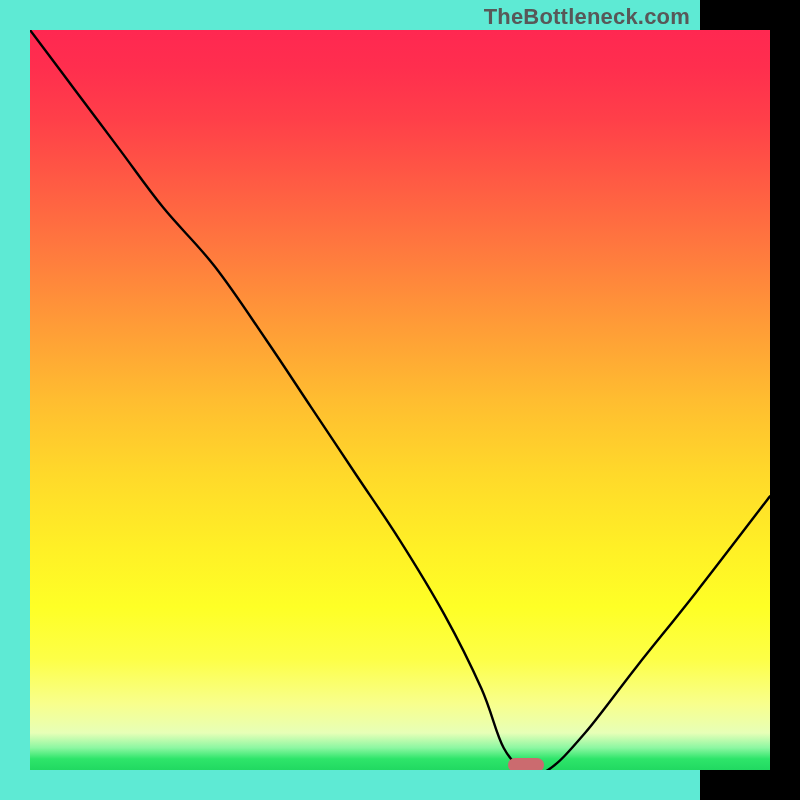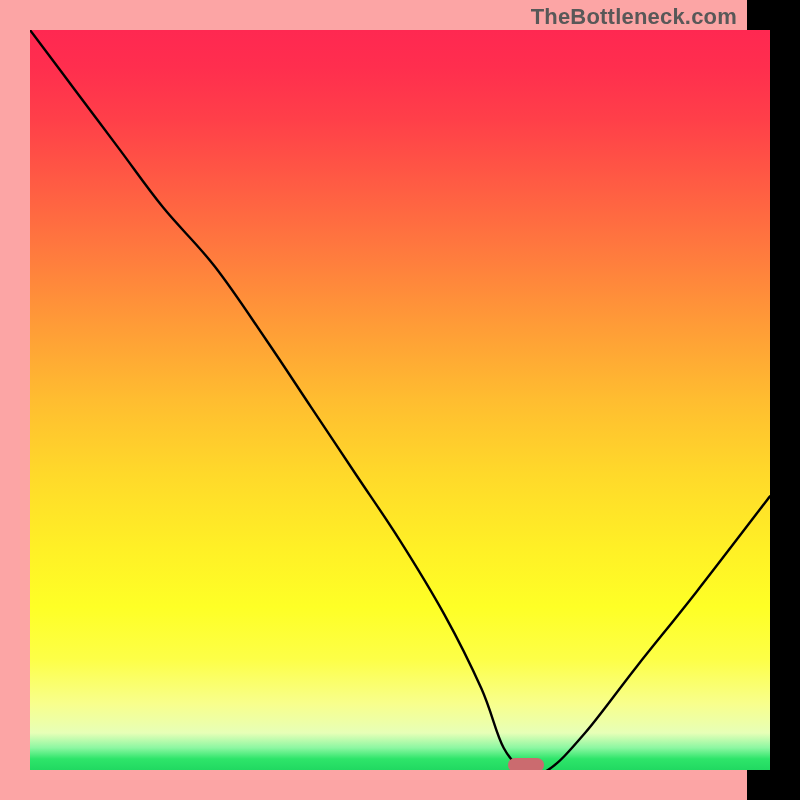--- a/index.html
+++ b/index.html
@@ -7,22 +7,21 @@
     padding: 0;
     width: 800px;
     height: 800px;
     background: #000;
     overflow: hidden;
   }
   .container {
     position: relative;
     width: 700px;
     height: 800px;
-    background: #fca5a5;
-    padding-left: 47px;
+    background: #5eead4;
   }
   .watermark {
     position: absolute;
     top: 4px;
     right: 10px;
     font-family: Arial, Helvetica, sans-serif;
     font-size: 22px;
     font-weight: 600;
     color: #585858;
     letter-spacing: 0.2px;

